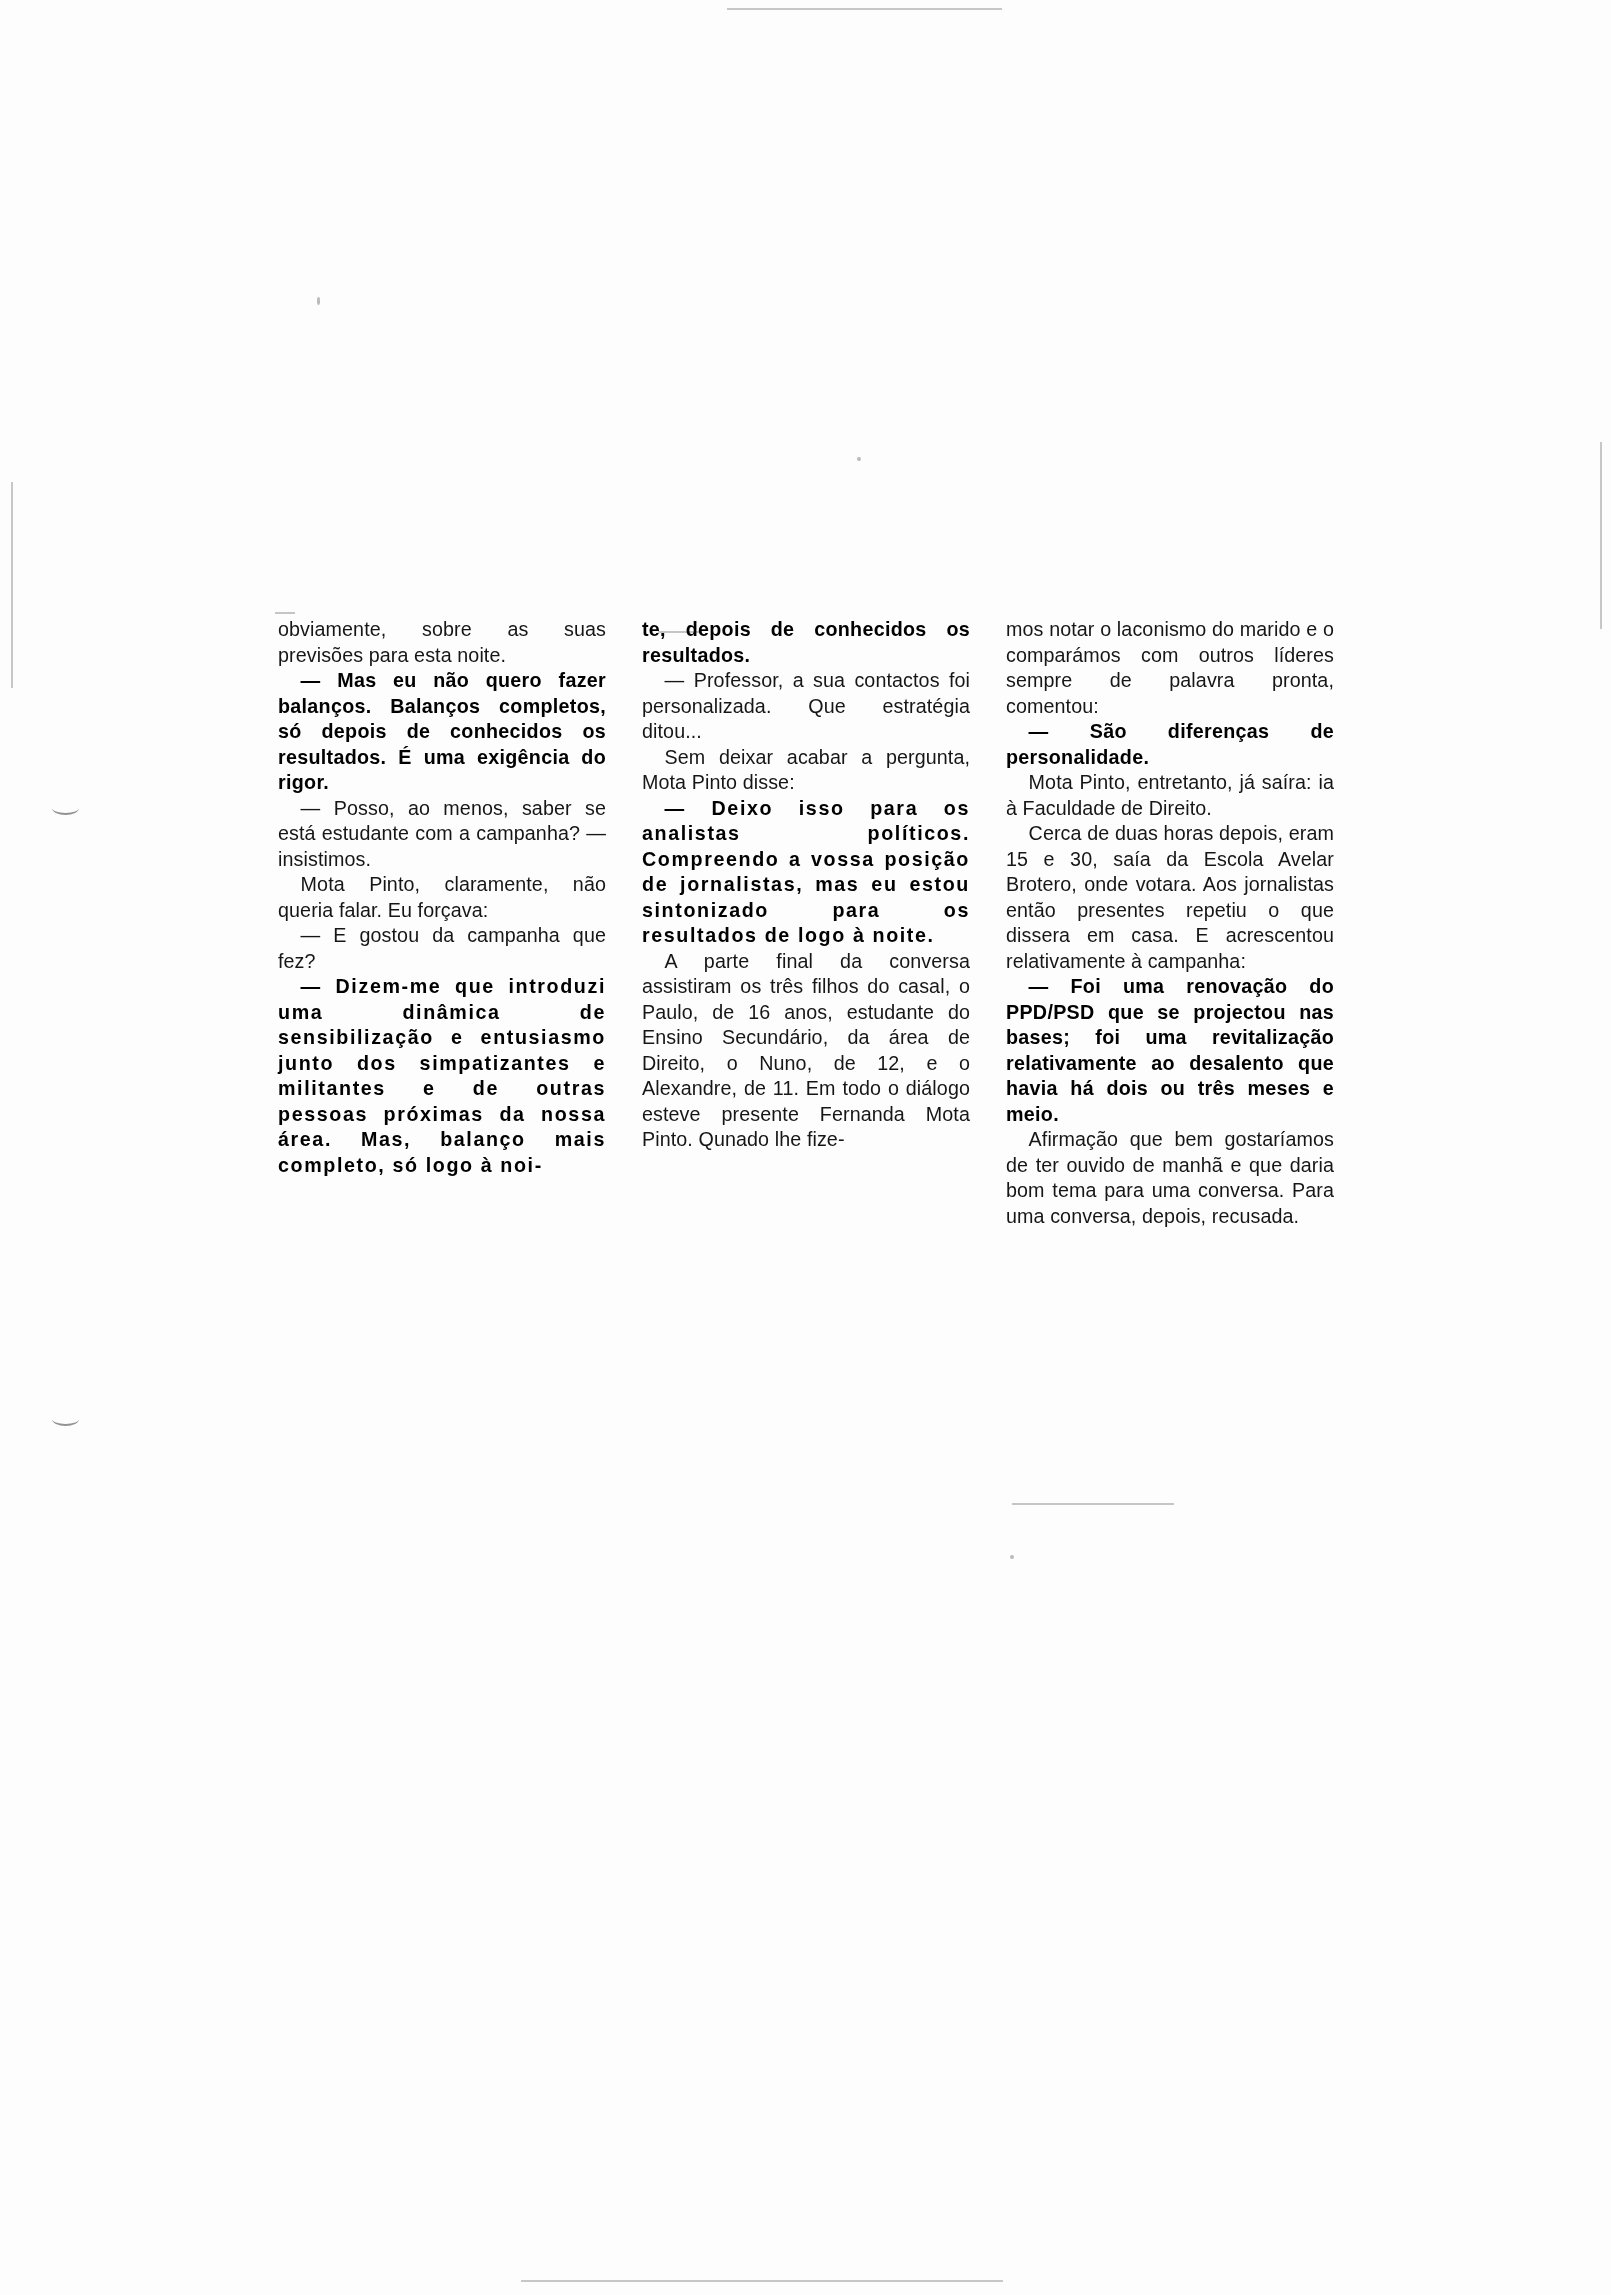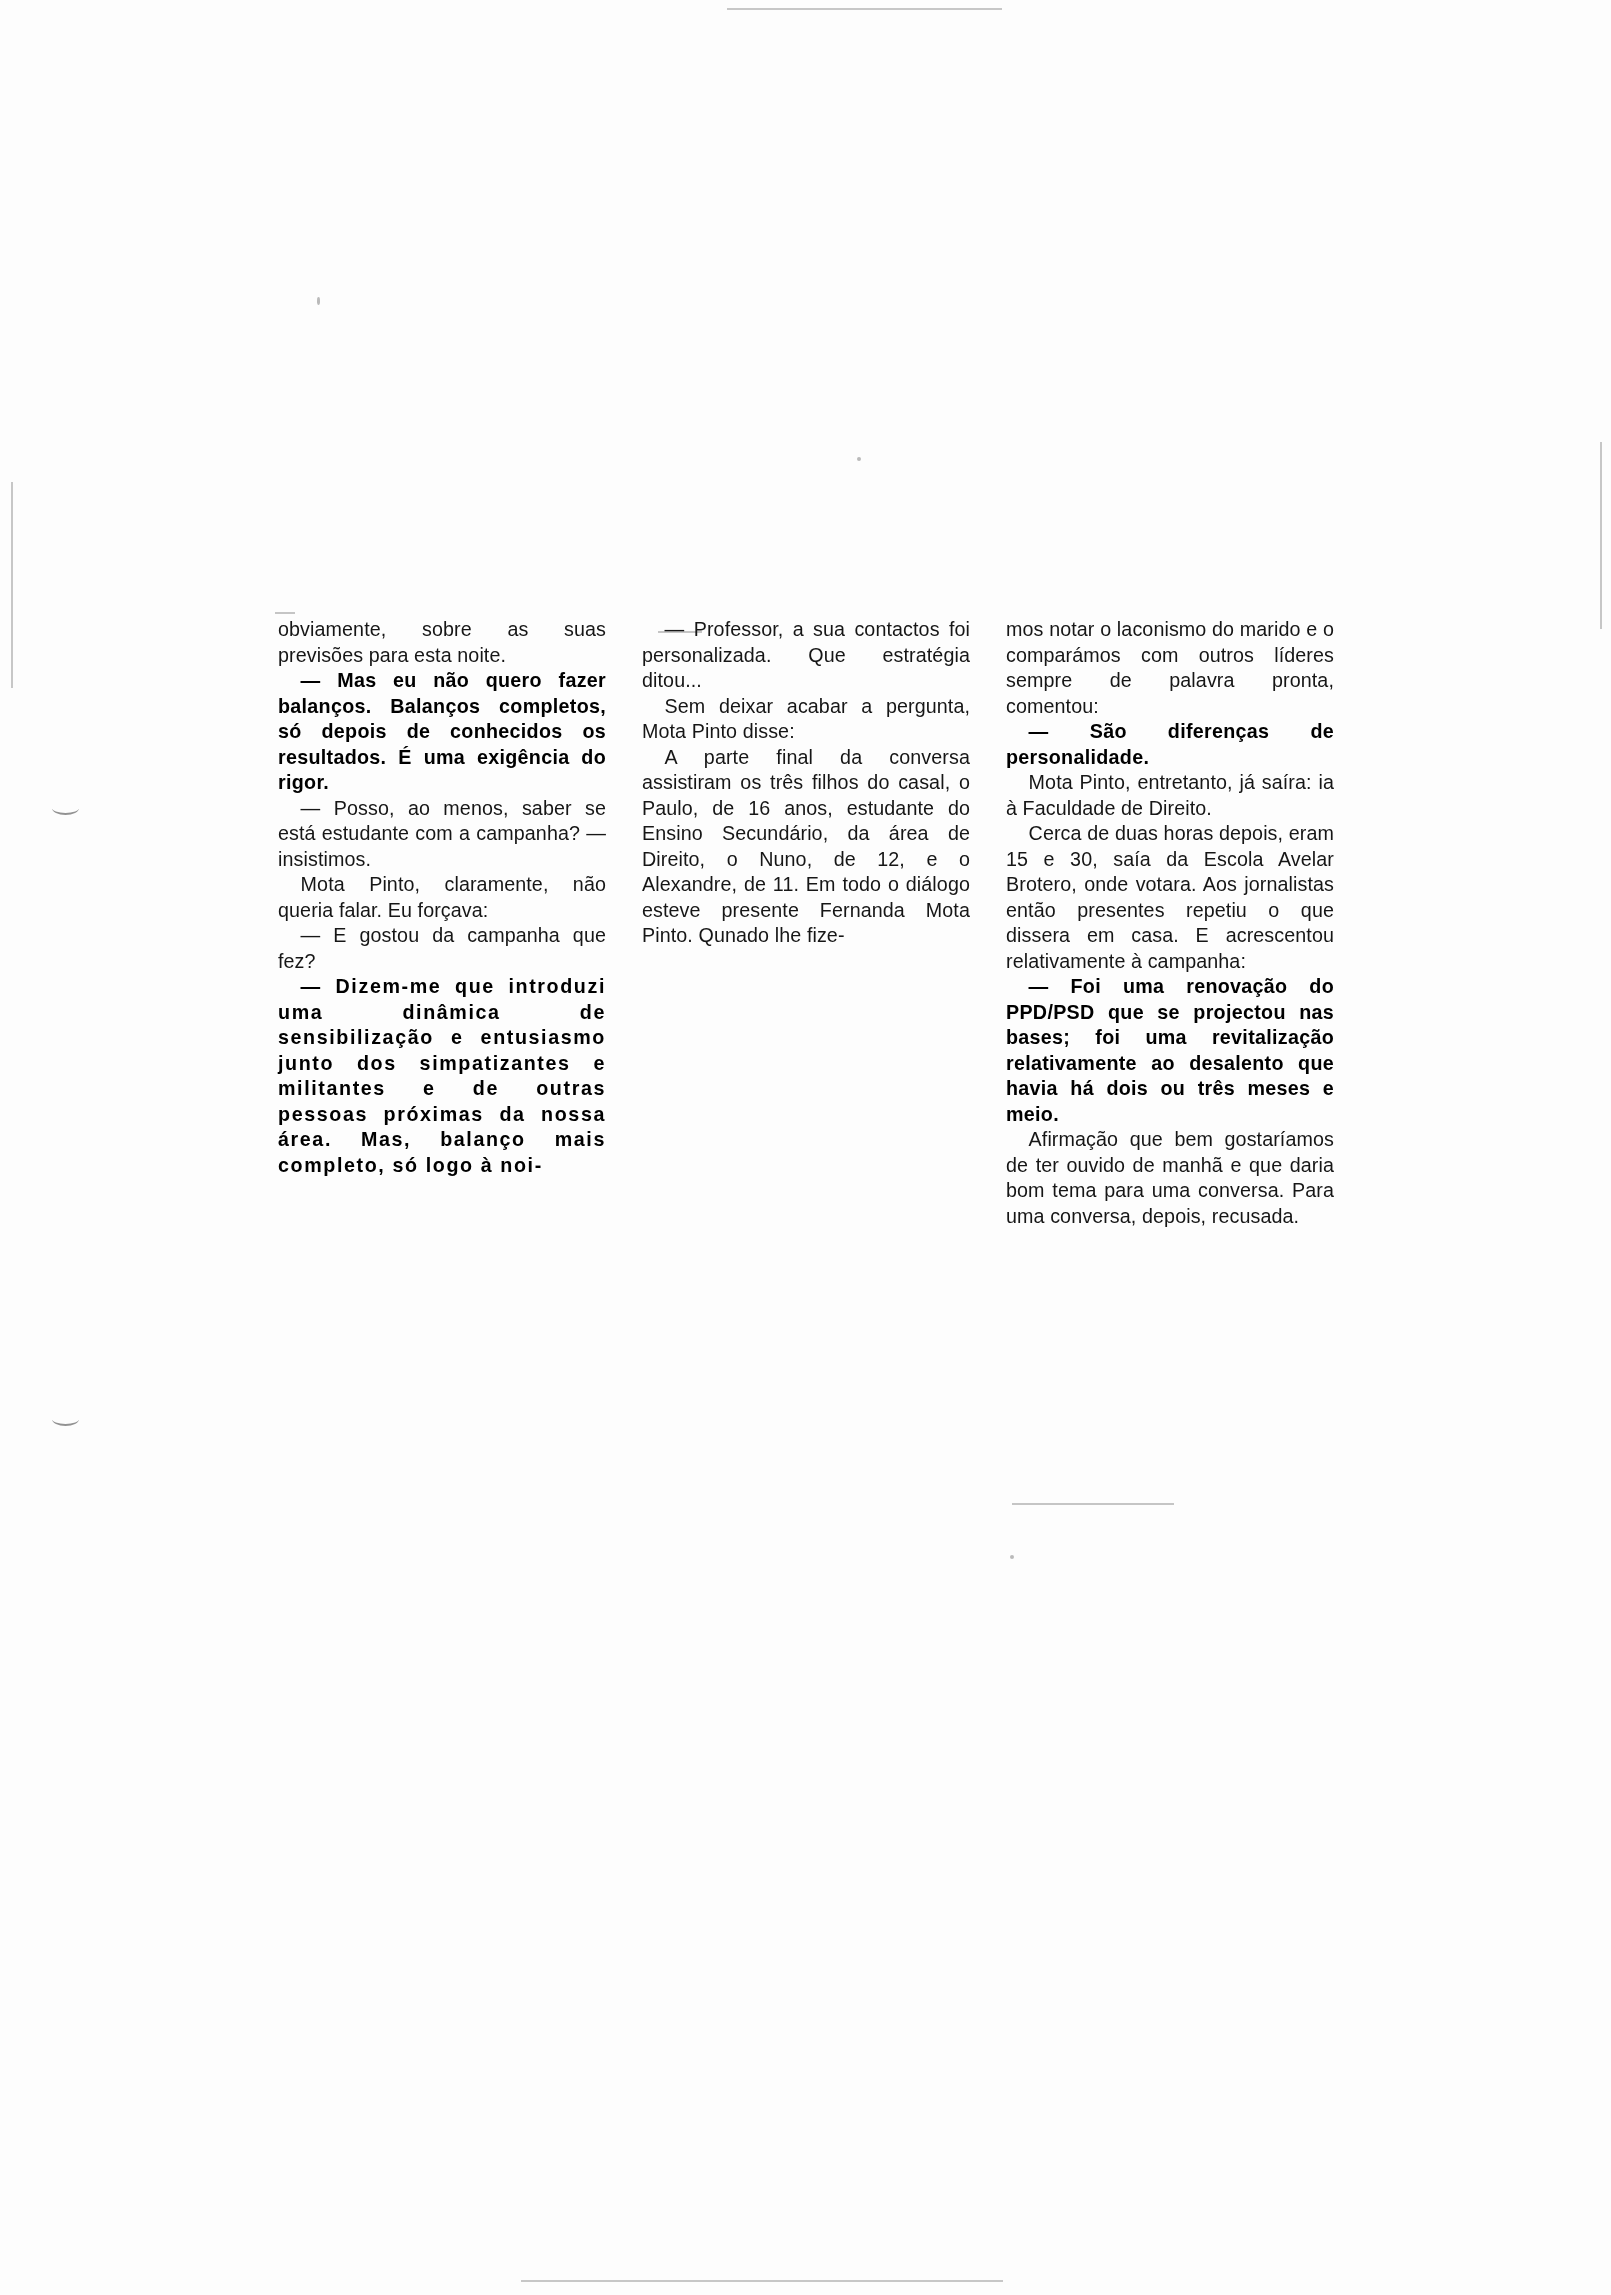--- a/index.html
+++ b/index.html
@@ -125,22 +125,24 @@
     <div class="col">
       <p class="plain">obviamente, sobre as suas previsões para esta noite.</p>
       <p class="q ind">— Mas eu não quero fazer balanços. Balanços completos, só depois de conhecidos os resultados. É uma exigência do rigor.</p>
       <p class="ind">— Posso, ao menos, saber se está estudante com a campanha? — insistimos.</p>
       <p class="ind">Mota Pinto, claramente, não queria falar. Eu forçava:</p>
       <p class="ind">— E gostou da campanha que fez?</p>
       <p class="q spread ind">— Dizem-me que introduzi uma dinâmica de sensibilização e entusiasmo junto dos simpatizantes e militantes e de outras pessoas próximas da nossa área. Mas, balanço mais completo, só logo à noi-</p>
     </div>
 
     <div class="col">
+      <p class="q">te, depois de conhecidos os resultados.</p>
       <p class="ind">— Professor, a sua contactos foi personalizada. Que estratégia ditou...</p>
       <p class="ind">Sem deixar acabar a pergunta, Mota Pinto disse:</p>
+      <p class="q spread ind">— Deixo isso para os analistas políticos. Compreendo a vossa posição de jornalistas, mas eu estou sintonizado para os resultados de logo à noite.</p>
       <p class="ind">A parte final da conversa assistiram os três filhos do casal, o Paulo, de 16 anos, estudante do Ensino Secundário, da área de Direito, o Nuno, de 12, e o Alexandre, de 11. Em todo o diálogo esteve presente Fernanda Mota Pinto. Qunado lhe fize-</p>
     </div>
 
     <div class="col">
       <p class="plain">mos notar o laconismo do marido e o comparámos com outros líderes sempre de palavra pronta, comentou:</p>
       <p class="q ind">— São diferenças de personalidade.</p>
       <p class="ind">Mota Pinto, entretanto, já saíra: ia à Faculdade de Direito.</p>
       <p class="ind">Cerca de duas horas depois, eram 15 e 30, saía da Escola Avelar Brotero, onde votara. Aos jornalistas então presentes repetiu o que dissera em casa. E acrescentou relativamente à campanha:</p>
       <p class="q ind">— Foi uma renovação do PPD/PSD que se projectou nas bases; foi uma revitalização relativamente ao desalento que havia há dois ou três meses e meio.</p>
       <p class="ind">Afirmação que bem gostaríamos de ter ouvido de manhã e que daria bom tema para uma conversa. Para uma conversa, depois, recusada.</p>

